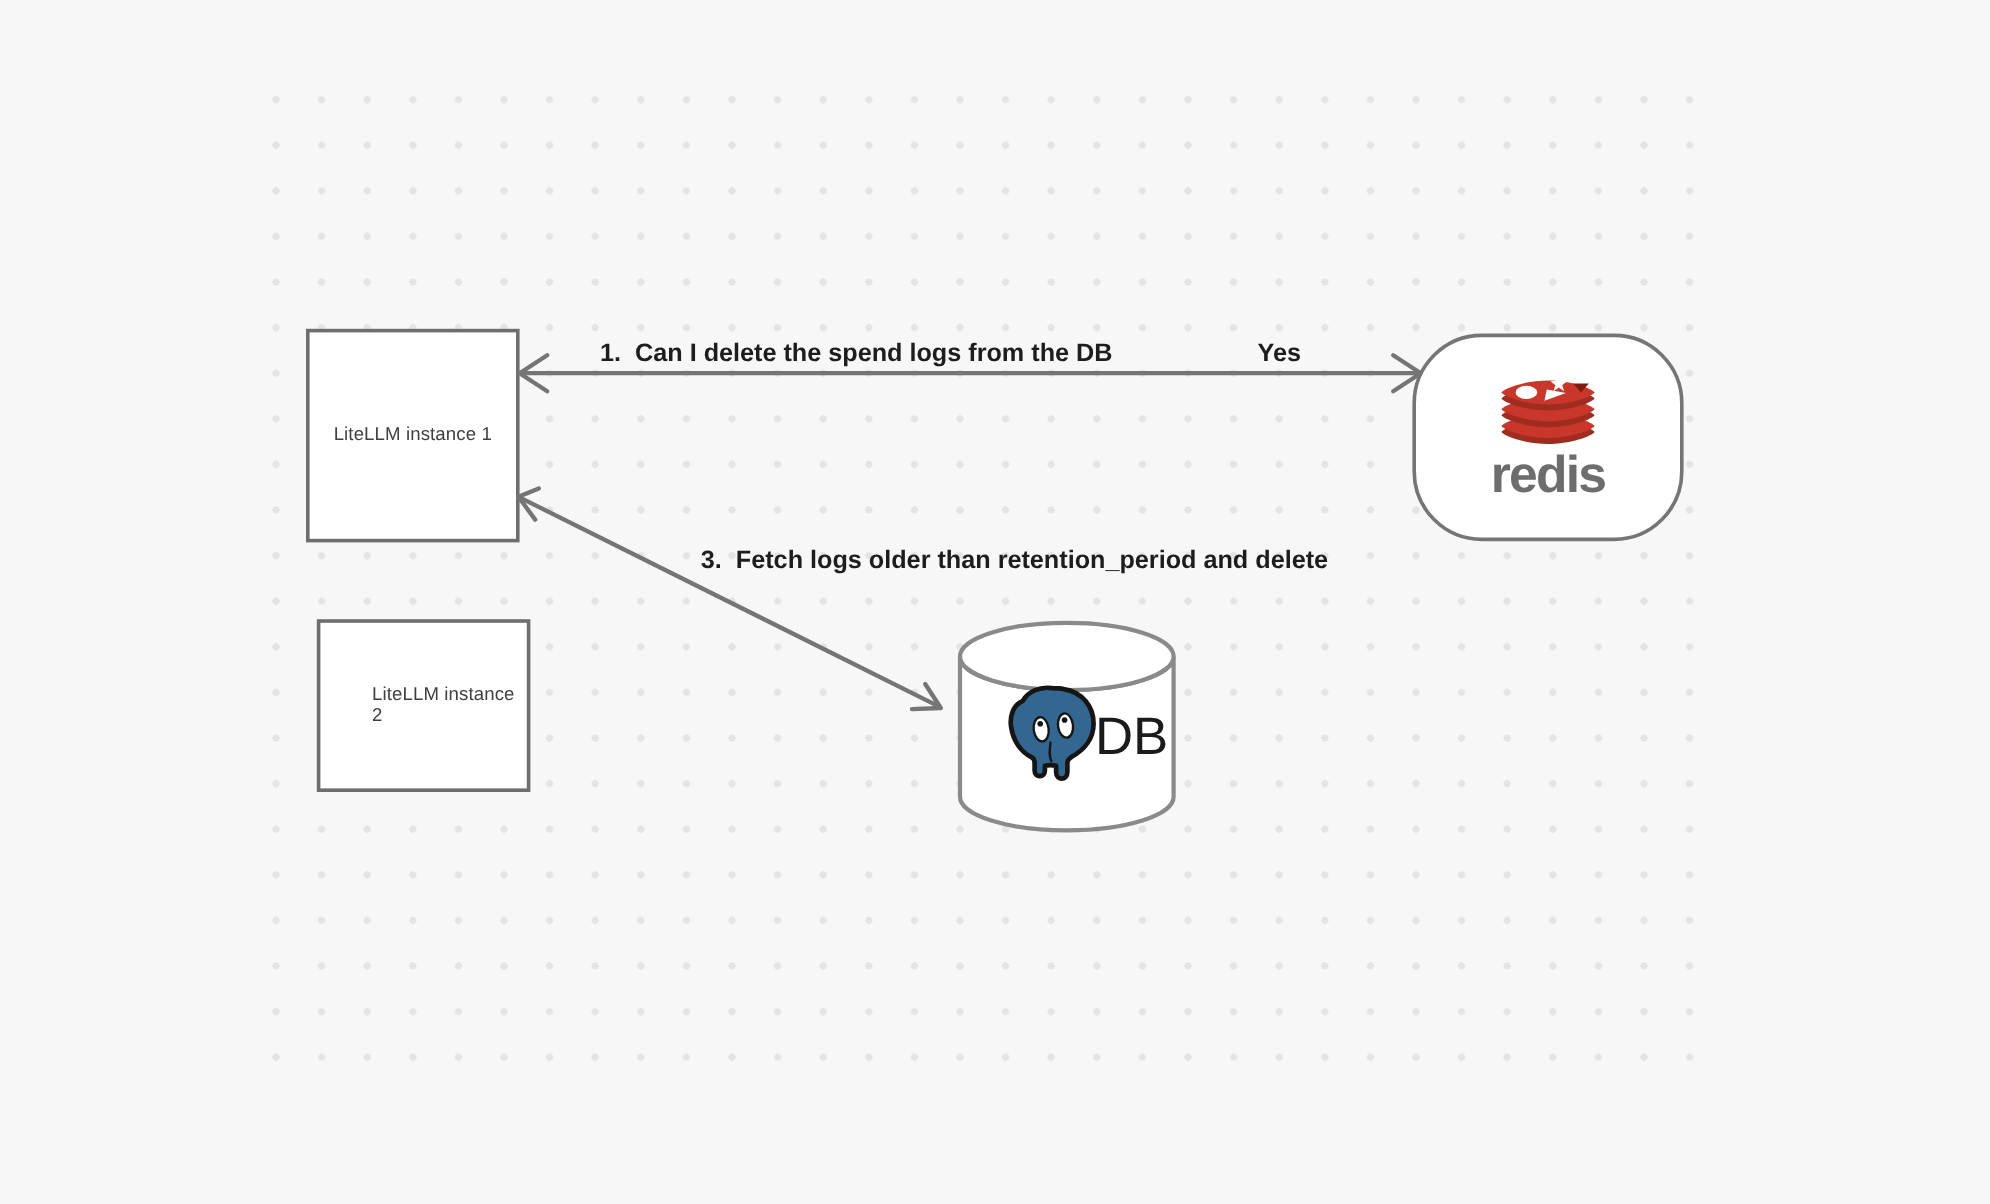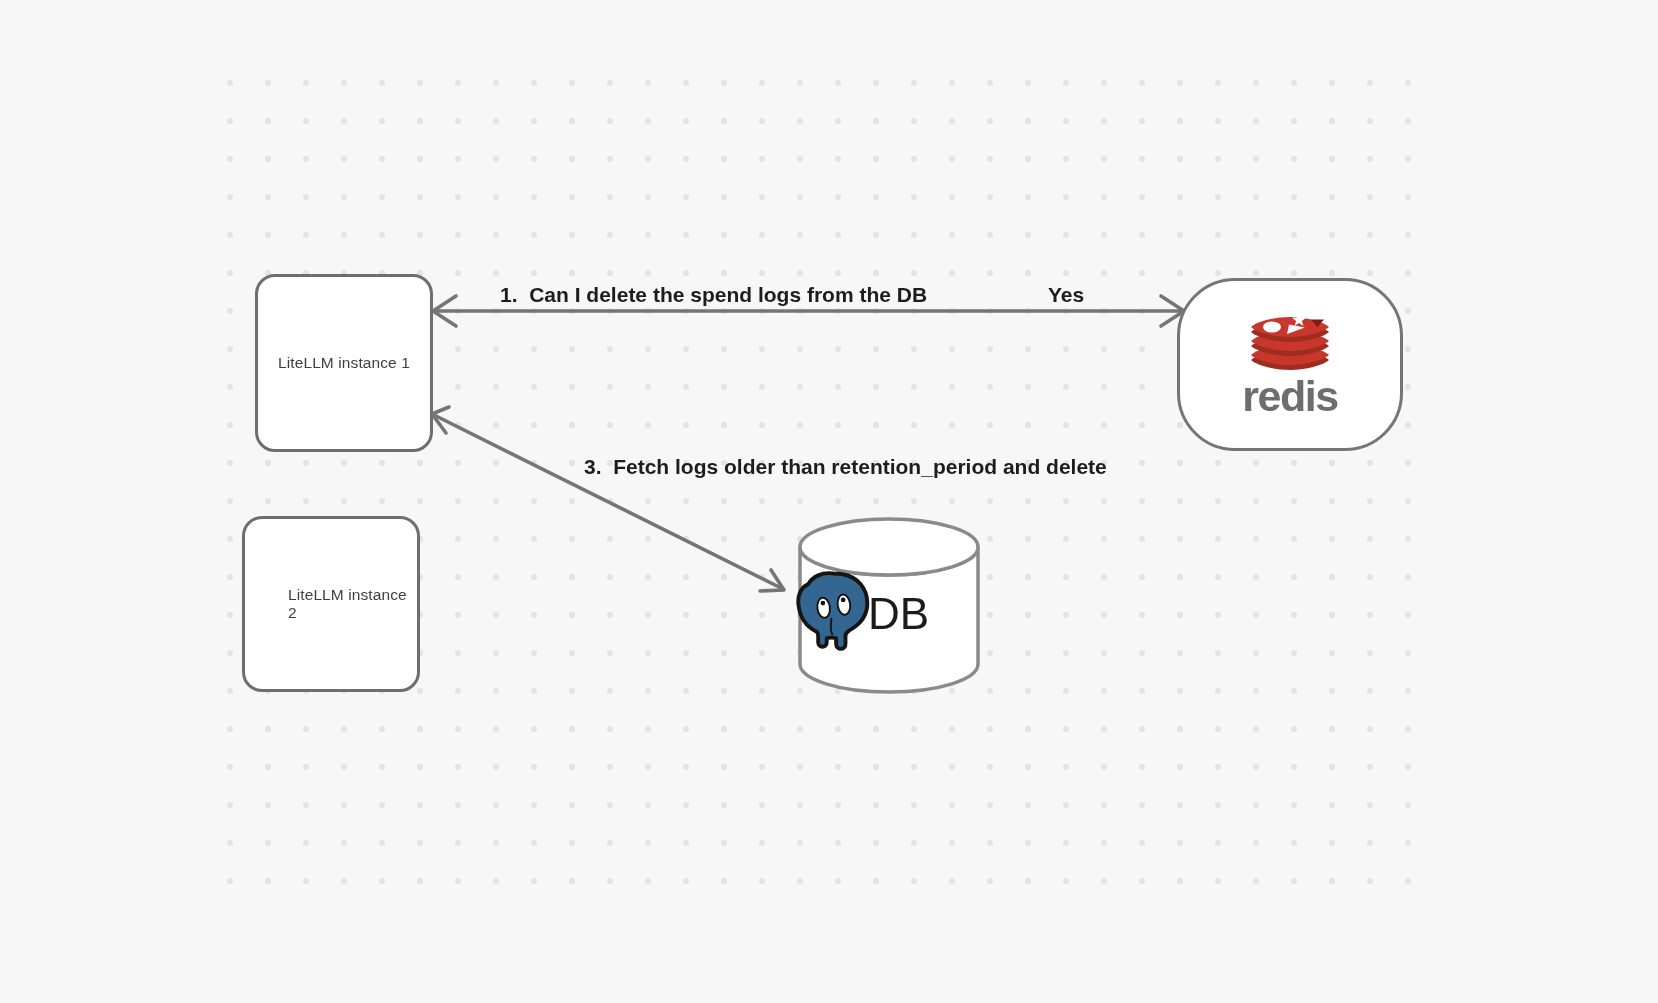--- a/index.html
+++ b/index.html
@@ -13,46 +13,46 @@
     position:relative;width:1658px;height:1003px;background:#f7f7f7;overflow:hidden;
   }
   .dot-grid{
     position:absolute;left:211px;top:64px;width:1216px;height:836px;
     background-image:radial-gradient(circle, #e4e4e4 2.9px, rgba(0,0,0,0) 3.1px);
     background-size:38px 38px;
     background-position:0 0;
   }
   .node{
     position:absolute;width:178px;height:178px;
-    background:#ffffff;border:3.5px solid #6e6e6e;border-radius:20px;
+    background:#ffffff;border:3.5px solid #6e6e6e;border-radius:0;
     box-sizing:border-box;
     display:flex;align-items:center;justify-content:center;
   }
   .node .node-label{
     font-size:15.5px;color:#3f3f3f;letter-spacing:0.1px;
   }
   .node-1{left:255px;top:274px;}
-  .node-2{left:242px;top:516px;height:176px;padding-left:43px;}
+  .node-2{left:264px;top:516px;height:144px;padding-left:43px;}
   .node-3{left:255px;top:755px;}
   .redis-node{
     position:absolute;left:1177px;top:278px;width:226px;height:173px;
     background:#ffffff;border:3.5px solid #757575;border-radius:58px;
     box-sizing:border-box;
     display:flex;flex-direction:column;align-items:center;justify-content:center;
   }
   .redis-wordmark{
     font-size:43px;font-weight:700;color:#6d6d6d;letter-spacing:-1.5px;
     line-height:1;margin-top:4px;
   }
   .db-node{
     position:absolute;left:794px;top:514px;width:190px;height:186px;
   }
   .db-content{
-    position:absolute;left:794px;top:568px;width:190px;height:92px;
-    display:flex;align-items:center;justify-content:flex-start;gap:0px;
+    position:absolute;left:811px;top:568px;width:190px;height:92px;
+    display:flex;align-items:center;justify-content:center;gap:0px;
   }
   .db-label{
     font-size:44px;font-weight:400;color:#1b1b1b;line-height:1;margin-left:-4px;
   }
   .edge-svg{position:absolute;}
   .edge-label{
     position:absolute;font-size:21px;font-weight:700;color:#1d1d1d;
     white-space:pre;line-height:24px;text-align:right;
   }
   .lbl-1{left:500px;top:283px;}

